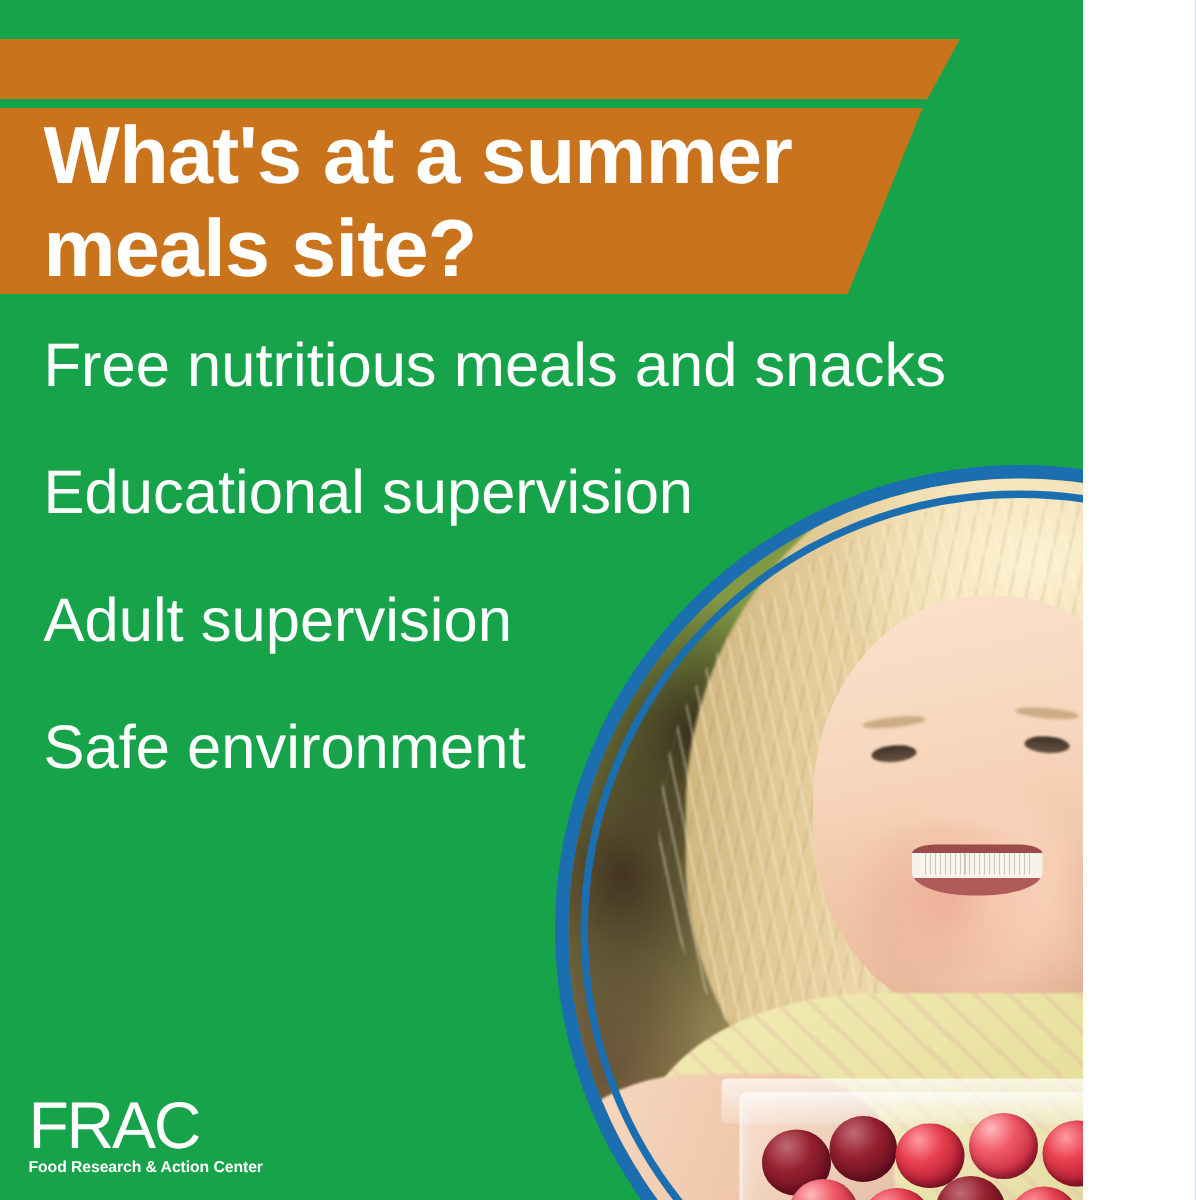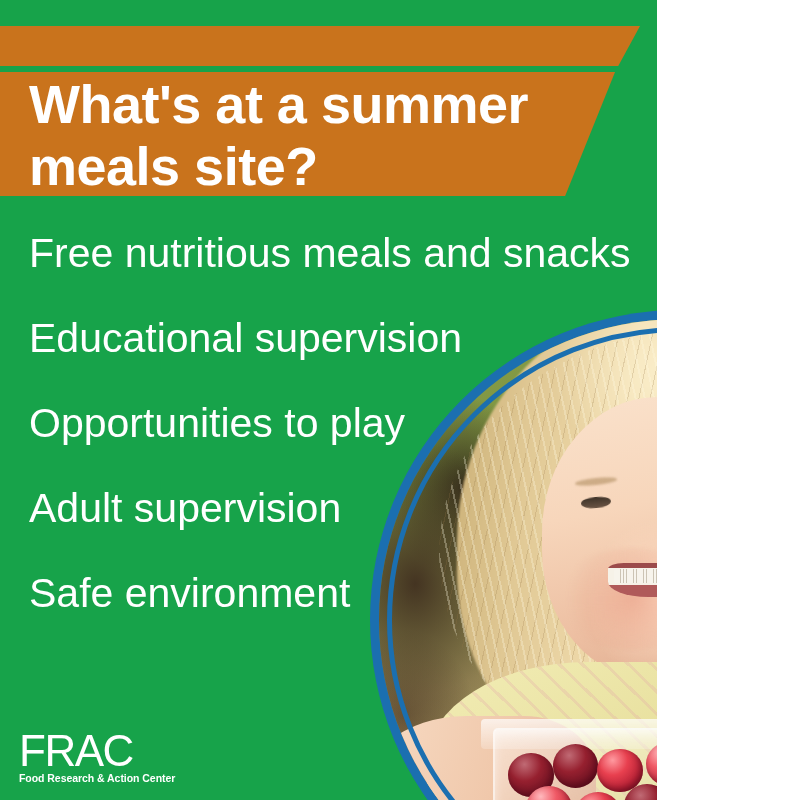--- a/index.html
+++ b/index.html
@@ -2,21 +2,21 @@
 <html><head>
 <meta charset="utf-8">
 <style>
   html, body {
     margin: 0;
     padding: 0;
     background: #ffffff;
   }
   .poster {
     position: relative;
-    width: 657px;
+    width: 722px;
     height: 800px;
     overflow: hidden;
     background: #17a34a;
     font-family: "Liberation Sans", sans-serif;
   }
 
   
   .band {
     position: absolute;
     left: 0;
@@ -254,21 +254,21 @@
     position: absolute;
     left: 29px;
     top: 214px;
     width: 640px;
     z-index: 5;
   }
   .bullet {
     color: #ffffff;
     font-size: 41px;
     line-height: 46px;
-    margin: 16px 0 39px 0;
+    margin: 6px 0 39px 0;
     white-space: nowrap;
   }
 
   
   .logo {
     position: absolute;
     left: 19px;
     bottom: 16px;
     z-index: 7;
   }
@@ -339,21 +339,20 @@
       </div>
     </div>
     <div class="photo-ringline"></div>
   </div>
 
   <h1 class="heading">What's at a summer meals site?</h1>
 
   <div class="bullets">
     <p class="bullet">Free nutritious meals and snacks</p>
     <p class="bullet">Educational supervision</p>
-    <p class="bullet">Opportunities to play</p>
     <p class="bullet">Adult supervision</p>
     <p class="bullet">Safe environment</p>
   </div>
 
   <div class="logo">
     <span class="logo-mark">FRAC</span>
     <span class="logo-tag">Food Research &amp; Action Center</span>
   </div>
 
 </div>

